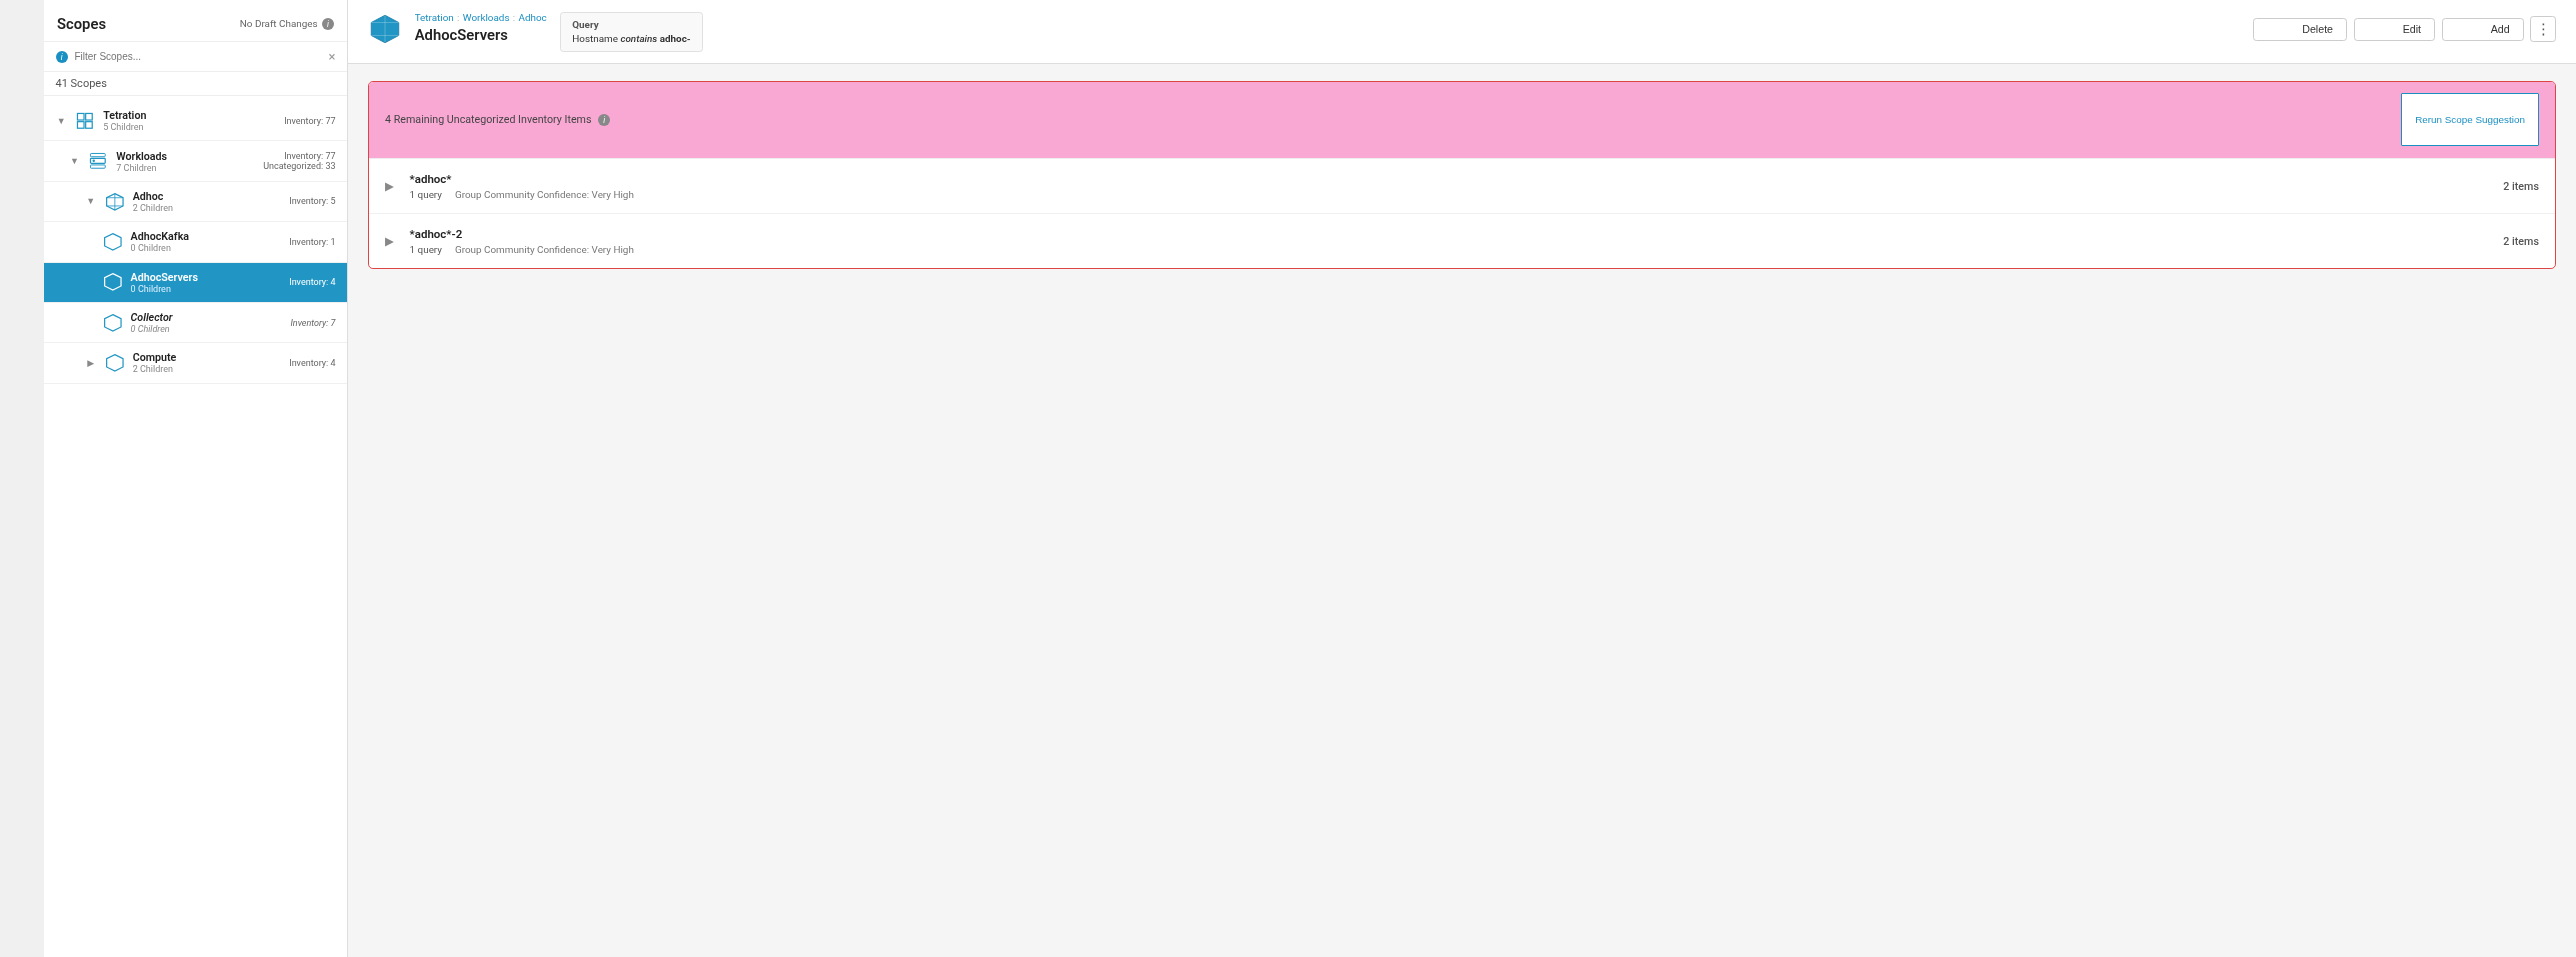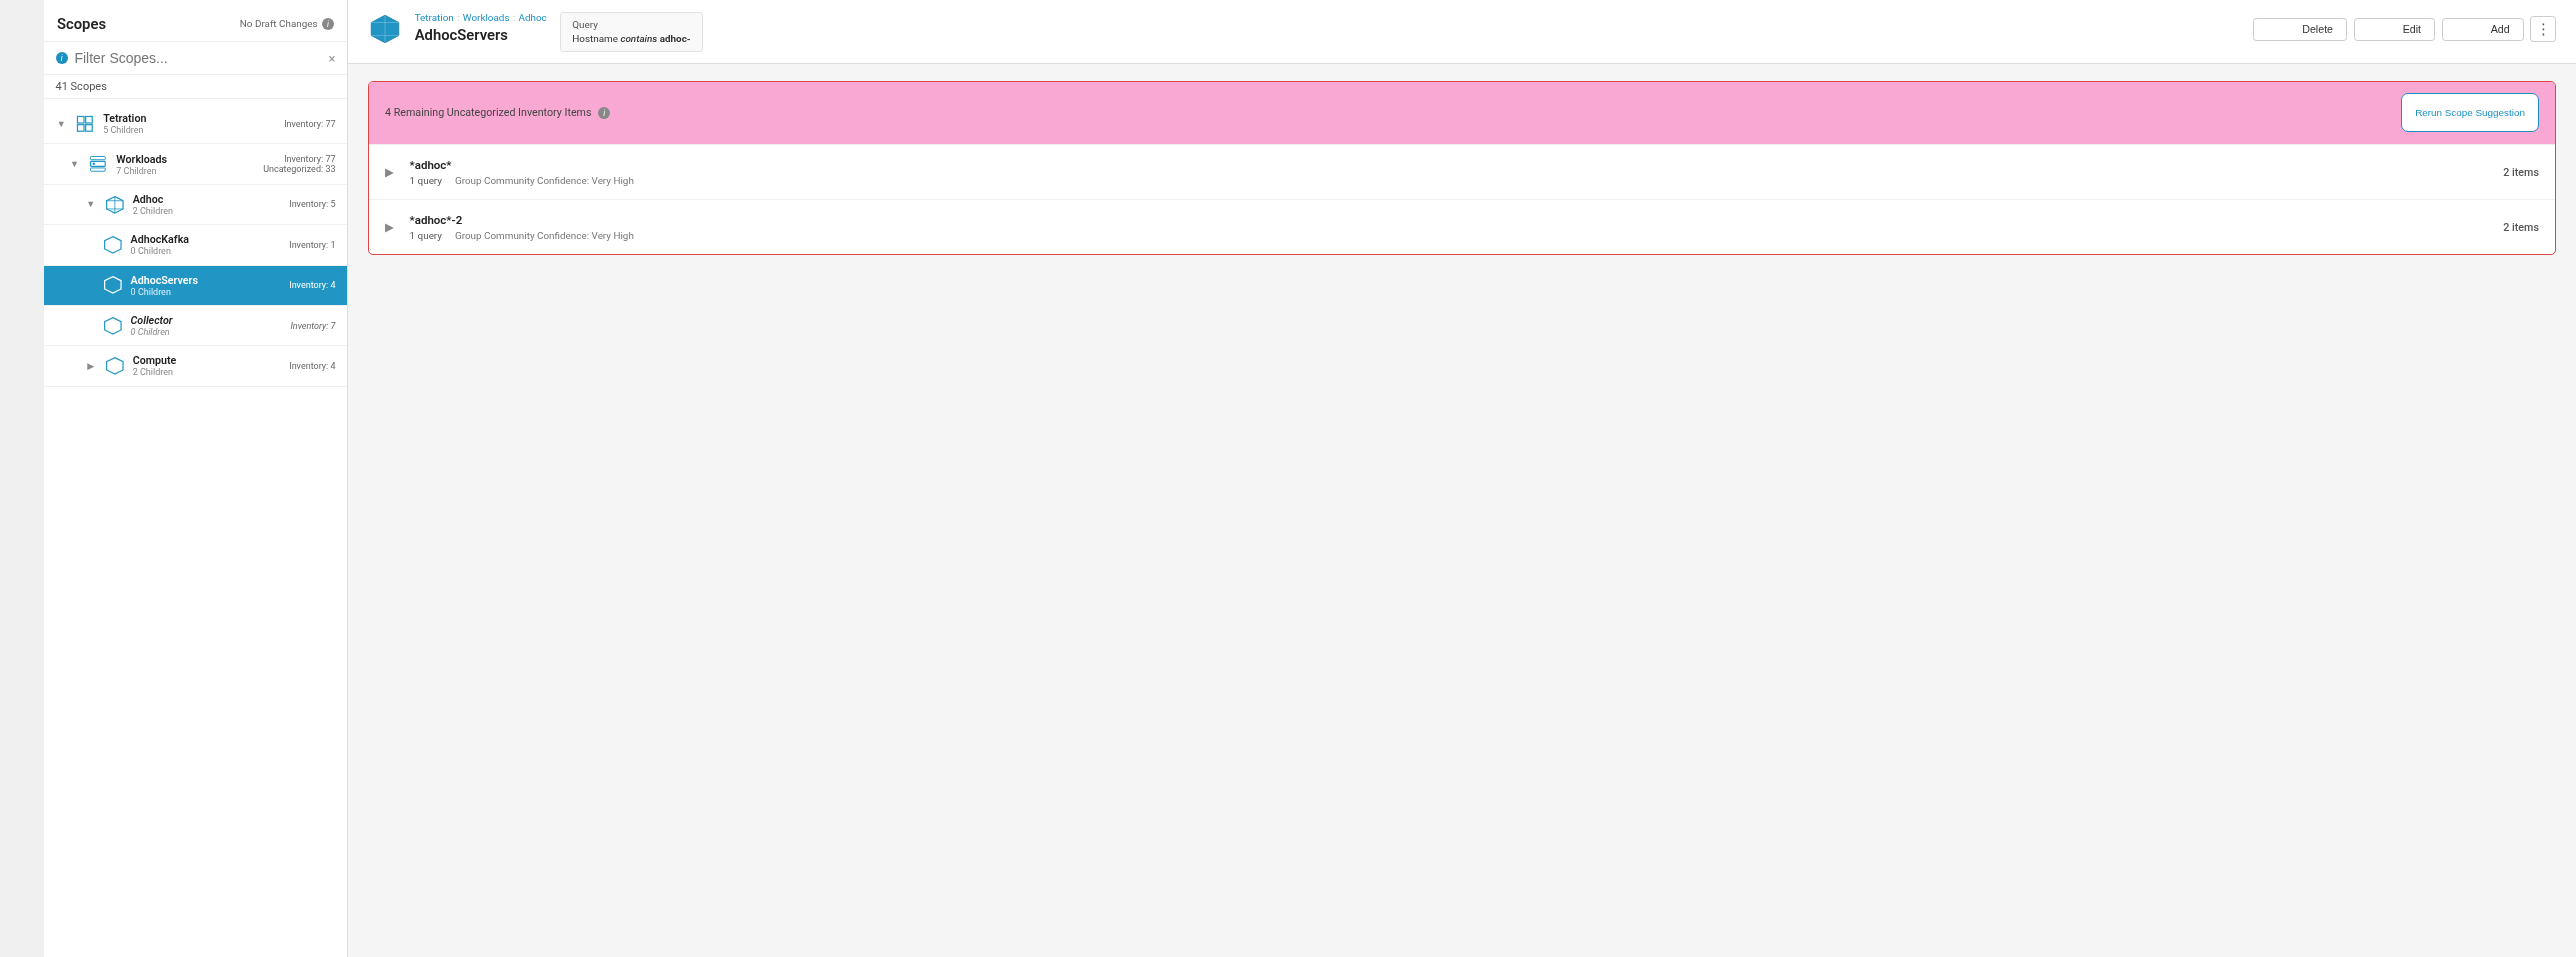--- a/index.html
+++ b/index.html
@@ -68,21 +68,21 @@
       gap: 6.6px;
     }
     .filter-bar .info-icon {
       background: #1a8fc1;
       color: #fff;
     }
     .filter-input {
       flex: 1;
       border: none;
       outline: none;
-      font-size: 14px;
+      font-size: 10px;
       color: #aaa;
       background: transparent;
     }
     .filter-clear {
       cursor: pointer;
       color: #999;
       font-size: 13px;
       line-height: 1;
     }
     .scope-count {
@@ -208,21 +208,21 @@
     }
 
     .query-box {
       background: #f9f9f9;
       border: 0.8px solid #e0e0e0;
       border-radius: 3.3px;
       padding: 6.6px 11.5px;
       font-size: 9.9px;
     }
     .query-label {
-      font-weight: 400;
+      font-weight: 700;
       color: #555;
       margin-bottom: 3.3px;
     }
     .query-value {
       color: #333;
     }
     .query-value em {
       font-style: italic;
       font-weight: 500;
     }
@@ -324,25 +324,25 @@
       background: #f9a8d4;
     }
     .suggestions-header-left {
       display: flex;
       align-items: center;
       gap: 6.6px;
       font-size: 10.7px;
       color: #444;
     }
     .btn-rerun {
-      padding: 13px 13px;
+      padding: 20px 13px;
       background: #fff;
       border: 0.8px solid #1a8fc1;
       color: #1a8fc1;
-      border-radius: 7px;
+      border-radius: 1px;
       font-size: 9.9px;
       cursor: pointer;
       font-weight: 500;
     }
 
     .suggestion-row {
       display: flex;
       align-items: center;
       padding: 13px 16.4px;
       border-bottom: 0.8px solid #f0f0f0;

